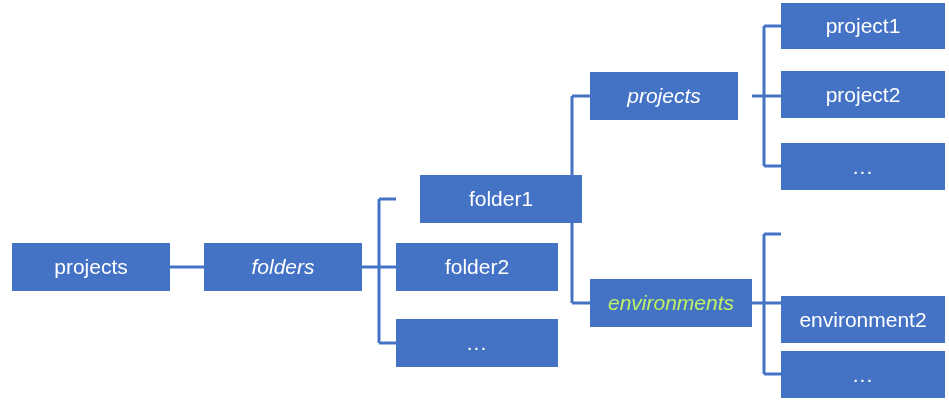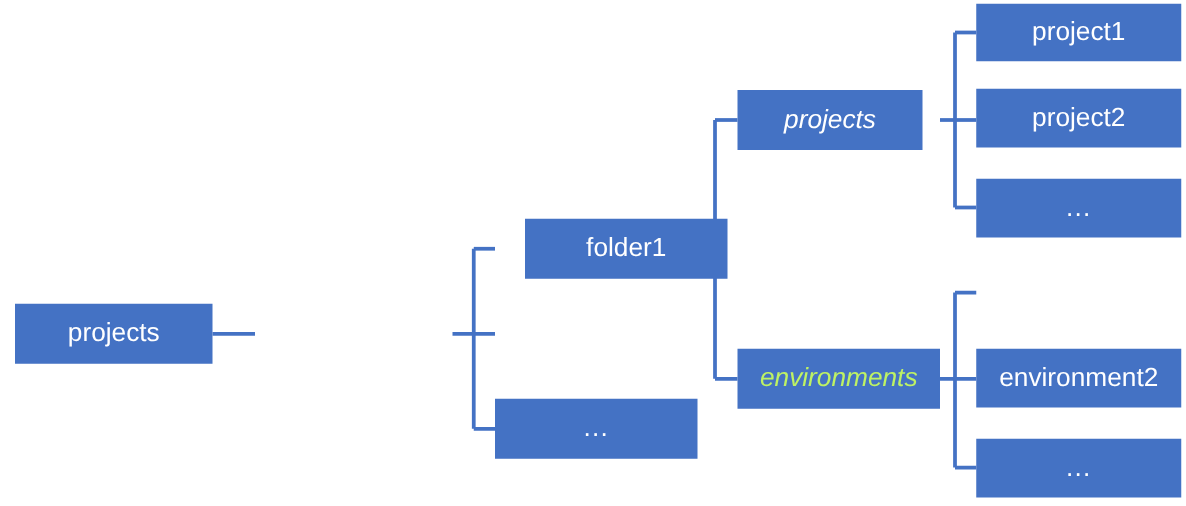--- a/index.html
+++ b/index.html
@@ -95,41 +95,47 @@
 
       <path d="M 764 303 L 781 303"></path>
 
       <path d="M 764 374 L 781 374"></path>
     </g>
   </svg>
 
   <div class="node" id="node-catalog" style="left: 12px; top: 243px; width: 158px; height: 48px; background: rgb(68, 114, 196); color: rgb(255, 255, 255);">
     <span class="node-label">projects</span>
   </div>
+  <div class="node italic" id="node-folders" style="left: 204px; top: 243px; width: 158px; height: 48px; background: rgb(68, 114, 196); color: rgb(255, 255, 255);">
+    <span class="node-label">folders</span>
+  </div>
   <div class="node" id="node-folder1" style="left: 420px; top: 175px; width: 162px; height: 48px; background: rgb(68, 114, 196); color: rgb(255, 255, 255);">
     <span class="node-label">folder1</span>
+  </div>
+  <div class="node" id="node-folder2" style="left: 396px; top: 243px; width: 162px; height: 48px; background: rgb(68, 114, 196); color: rgb(255, 255, 255);">
+    <span class="node-label">folder2</span>
   </div>
   <div class="node ellipsis" id="node-folders-ellipsis" style="left: 396px; top: 319px; width: 162px; height: 48px; background: rgb(68, 114, 196); color: rgb(255, 255, 255);">
     <span class="node-label">...</span>
   </div>
   <div class="node italic" id="node-projects" style="left: 590px; top: 72px; width: 148px; height: 48px; background: rgb(68, 114, 196); color: rgb(255, 255, 255);">
     <span class="node-label">projects</span>
   </div>
   <div class="node italic" id="node-environments" style="left: 590px; top: 279px; width: 162px; height: 48px; background: rgb(68, 114, 196); color: #bef264;">
     <span class="node-label">environments</span>
   </div>
   <div class="node" id="node-project1" style="left: 781px; top: 3px; width: 164px; height: 46px; background: rgb(68, 114, 196); color: rgb(255, 255, 255);">
     <span class="node-label">project1</span>
   </div>
   <div class="node" id="node-project2" style="left: 781px; top: 71px; width: 164px; height: 47px; background: rgb(68, 114, 196); color: rgb(255, 255, 255); justify-content: center;">
     <span class="node-label">project2</span>
   </div>
   <div class="node ellipsis" id="node-projects-ellipsis" style="left: 781px; top: 143px; width: 164px; height: 47px; background: rgb(68, 114, 196); color: rgb(255, 255, 255);">
     <span class="node-label">...</span>
   </div>
-  <div class="node" id="node-environment2" style="left: 781px; top: 279px; width: 164px; height: 47px; background: rgb(68, 114, 196); color: rgb(255, 255, 255);">
+  <div class="node" id="node-environment2" style="left: 781px; top: 296px; width: 164px; height: 47px; background: rgb(68, 114, 196); color: rgb(255, 255, 255);">
     <span class="node-label">environment2</span>
   </div>
   <div class="node ellipsis" id="node-environments-ellipsis" style="left: 781px; top: 351px; width: 164px; height: 47px; background: rgb(68, 114, 196); color: rgb(255, 255, 255);">
     <span class="node-label">...</span>
   </div>
 
 </div>
 
 </body></html>

